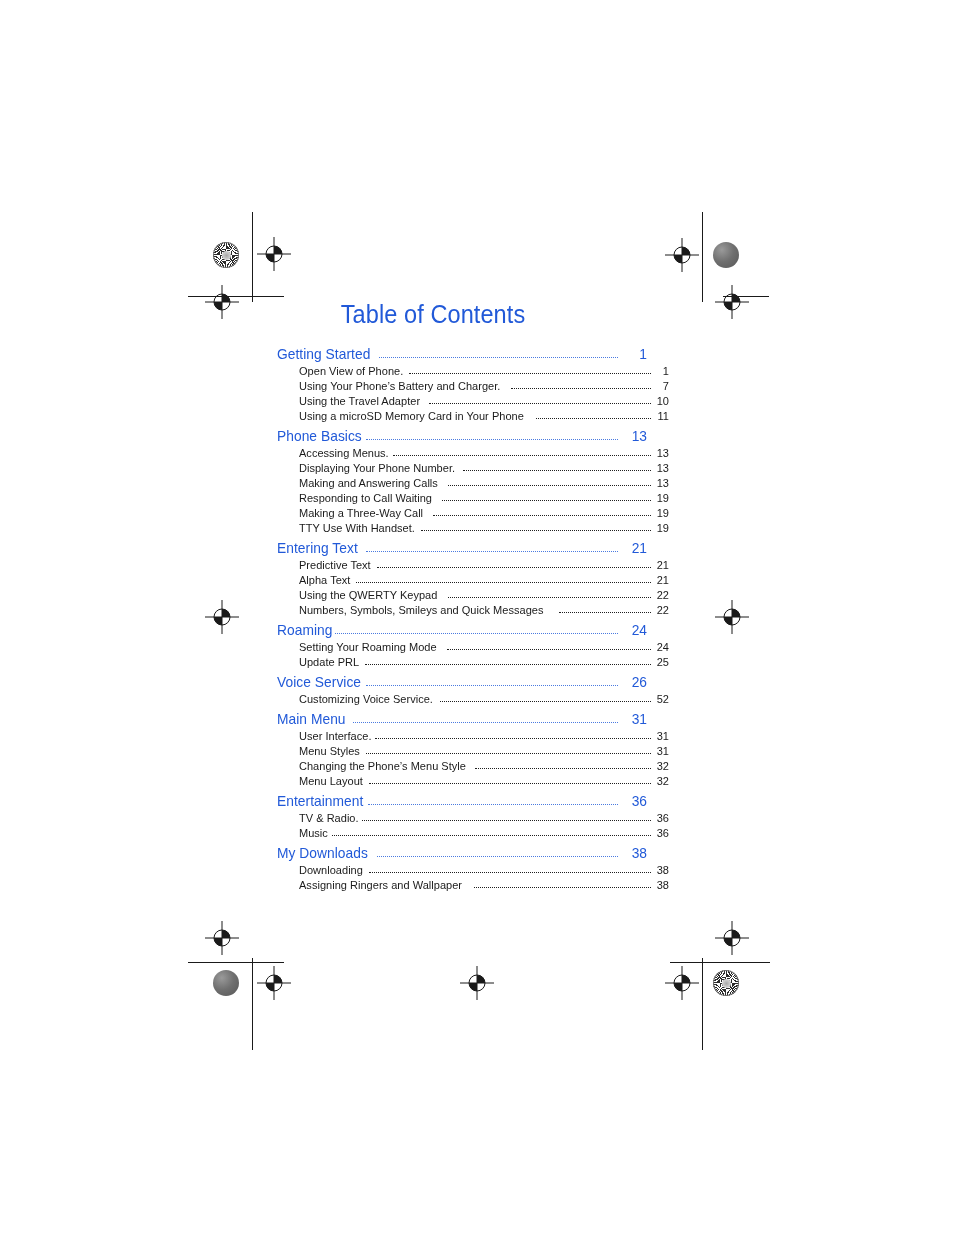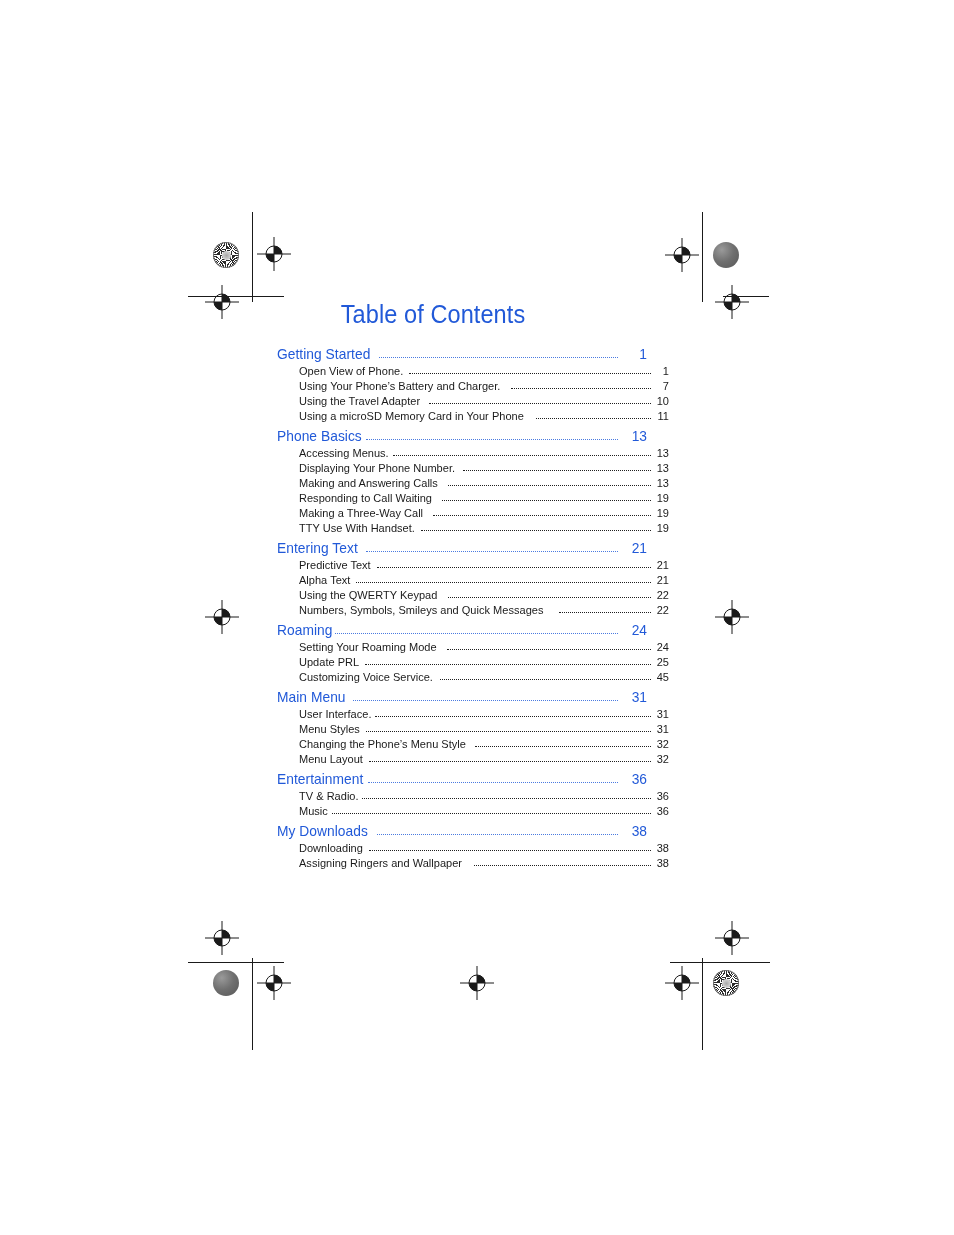--- a/index.html
+++ b/index.html
@@ -389,24 +389,29 @@
           <span class="leader"></span>
           <span class="pagenum">24</span>
         </div>
         <div class="row lvl2">
           <span class="label">Update PRL</span>
           <span class="leader"></span>
           <span class="pagenum">25</span>
         </div>
       </div>
       <div class="sec">
+        <div class="row lvl1 tight">
+          <span class="label">Voice Service</span>
+          <span class="leader"></span>
+          <span class="pagenum">26</span>
+        </div>
         <div class="row lvl2 tight">
           <span class="label">Customizing Voice Service.</span>
           <span class="leader"></span>
-          <span class="pagenum">45</span>
+          <span class="pagenum">52</span>
         </div>
       </div>
       <div class="sec">
         <div class="row lvl1">
           <span class="label">Main Menu</span>
           <span class="leader"></span>
           <span class="pagenum">31</span>
         </div>
         <div class="row lvl2 tight">
           <span class="label">User Interface.</span>

